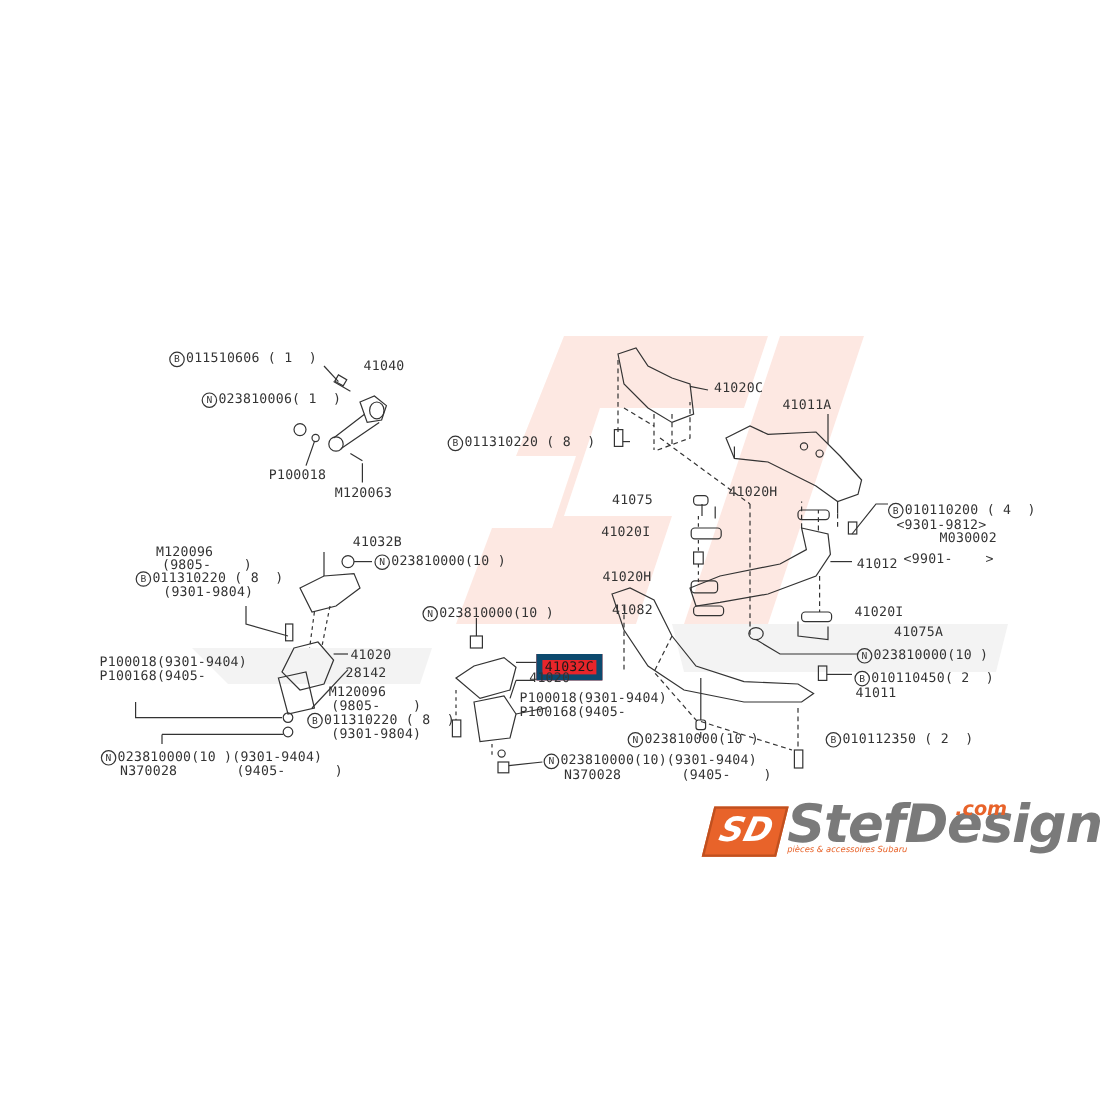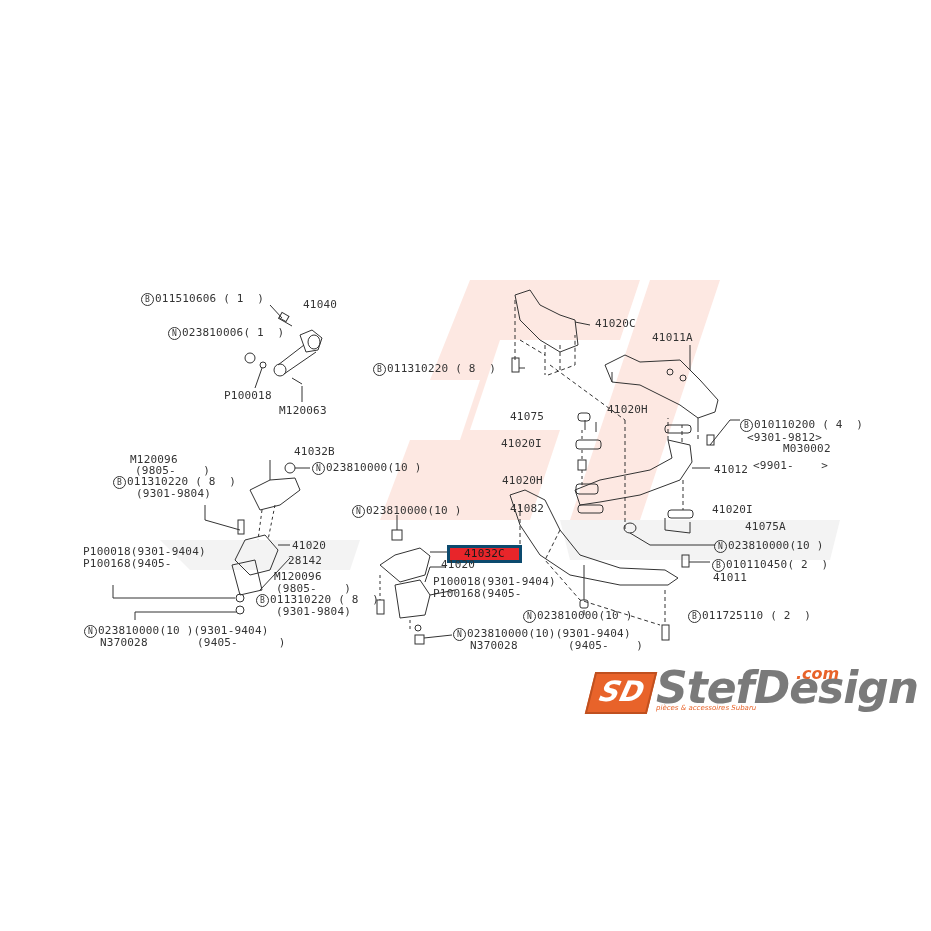--- a/index.html
+++ b/index.html
@@ -1,20 +1,20 @@
 <!DOCTYPE html>
 <html><head>
   <meta charset="utf-8">
   <style>
     html, body { margin:0; padding:0; background:#ffffff; }
     body { width:931px; height:931px; position:relative; overflow:hidden; font-family:"DejaVu Sans Mono", monospace; }
     .canvas { position:absolute; left:0; top:0; width:931px; height:931px; }
     svg.art { position:absolute; left:0; top:0; }
     .lbl { position:absolute; font-family:"DejaVu Sans Mono", monospace; font-size:11px; color:#333; white-space:pre; line-height:12px; letter-spacing:0.2px; }
-    .hl { background:#e8252a; color:#1a1a1a; padding:0 14px; border:3px solid #0c4a6e; }
+    .hl { background:#e8252a; color:#1a1a1a; padding:0 2px; border:5px solid #0c4a6e; }
     .circ { display:inline-block; width:11px; height:11px; border:1px solid #333; border-radius:50%; font-size:8px; line-height:11px; text-align:center; margin-right:1px; vertical-align:top; }
     .logo { position:absolute; left:590px; top:668px; width:260px; height:48px; }
     .logo-box { position:absolute; left:0; top:4px; width:58px; height:38px; background:#e8632a; transform:skewX(-14deg); border:2px solid #c0501f; }
     .logo-box span { position:absolute; left:8px; top:2px; font-family:"DejaVu Sans", sans-serif; font-weight:bold; font-style:italic; color:#fff; font-size:28px; line-height:32px; }
     .logo-text { position:absolute; left:66px; top:0px; font-family:"DejaVu Sans", sans-serif; font-weight:bold; font-style:italic; font-size:44px; color:#7a7a7a; letter-spacing:-1px; line-height:40px; }
     .logo-com { position:absolute; left:206px; top:-4px; font-family:"DejaVu Sans", sans-serif; font-weight:bold; font-style:italic; font-size:16px; color:#e8632a; }
     .logo-tag { position:absolute; left:66px; top:36px; font-family:"DejaVu Sans", sans-serif; font-style:italic; font-size:7px; color:#e8632a; }
   </style>
 </head>
 <body>
@@ -163,21 +163,21 @@
   <div class="lbl" style="left:747px;top:432px;">&lt;9301-9812&gt;</div>
   <div class="lbl" style="left:757px;top:443px;margin-left:26px;">M030002</div>
   <div class="lbl" style="left:753px;top:460px;">&lt;9901-    &gt;</div>
   <div class="lbl" style="left:714px;top:464px;">41012</div>
   <div class="lbl" style="left:712px;top:504px;">41020I</div>
   <div class="lbl" style="left:711px;top:521px;margin-left:34px;">41075A</div>
   <div class="lbl" style="left:714px;top:540px;"><span class="circ">N</span><span>023810000(10 )</span></div>
   <div class="lbl" style="left:712px;top:559px;"><span class="circ">B</span><span>010110450( 2  )</span></div>
   <div class="lbl" style="left:713px;top:572px;">41011</div>
   <div class="lbl" style="left:523px;top:610px;"><span class="circ">N</span><span>023810000(10 )</span></div>
-  <div class="lbl" style="left:688px;top:610px;"><span class="circ">B</span><span>011725110 ( 2  )</span></div>
+  <div class="lbl" style="left:688px;top:610px;"><span class="circ">B</span><span>010112350 ( 2  )</span></div>
 
   <div class="lbl" style="left:130px;top:454px;">M120096</div>
   <div class="lbl" style="left:135px;top:465px;">(9805-    )</div>
   <div class="lbl" style="left:113px;top:476px;"><span class="circ">B</span><span>011310220 ( 8  )</span></div>
   <div class="lbl" style="left:136px;top:488px;">(9301-9804)</div>
   <div class="lbl" style="left:246px;top:446px;margin-left:48px;">41032B</div>
   <div class="lbl" style="left:312px;top:462px;"><span class="circ">N</span><span>023810000(10 )</span></div>
   <div class="lbl" style="left:292px;top:540px;">41020</div>
   <div class="lbl" style="left:288px;top:555px;">28142</div>
   <div class="lbl" style="left:83px;top:546px;">P100018(9301-9404)</div>

